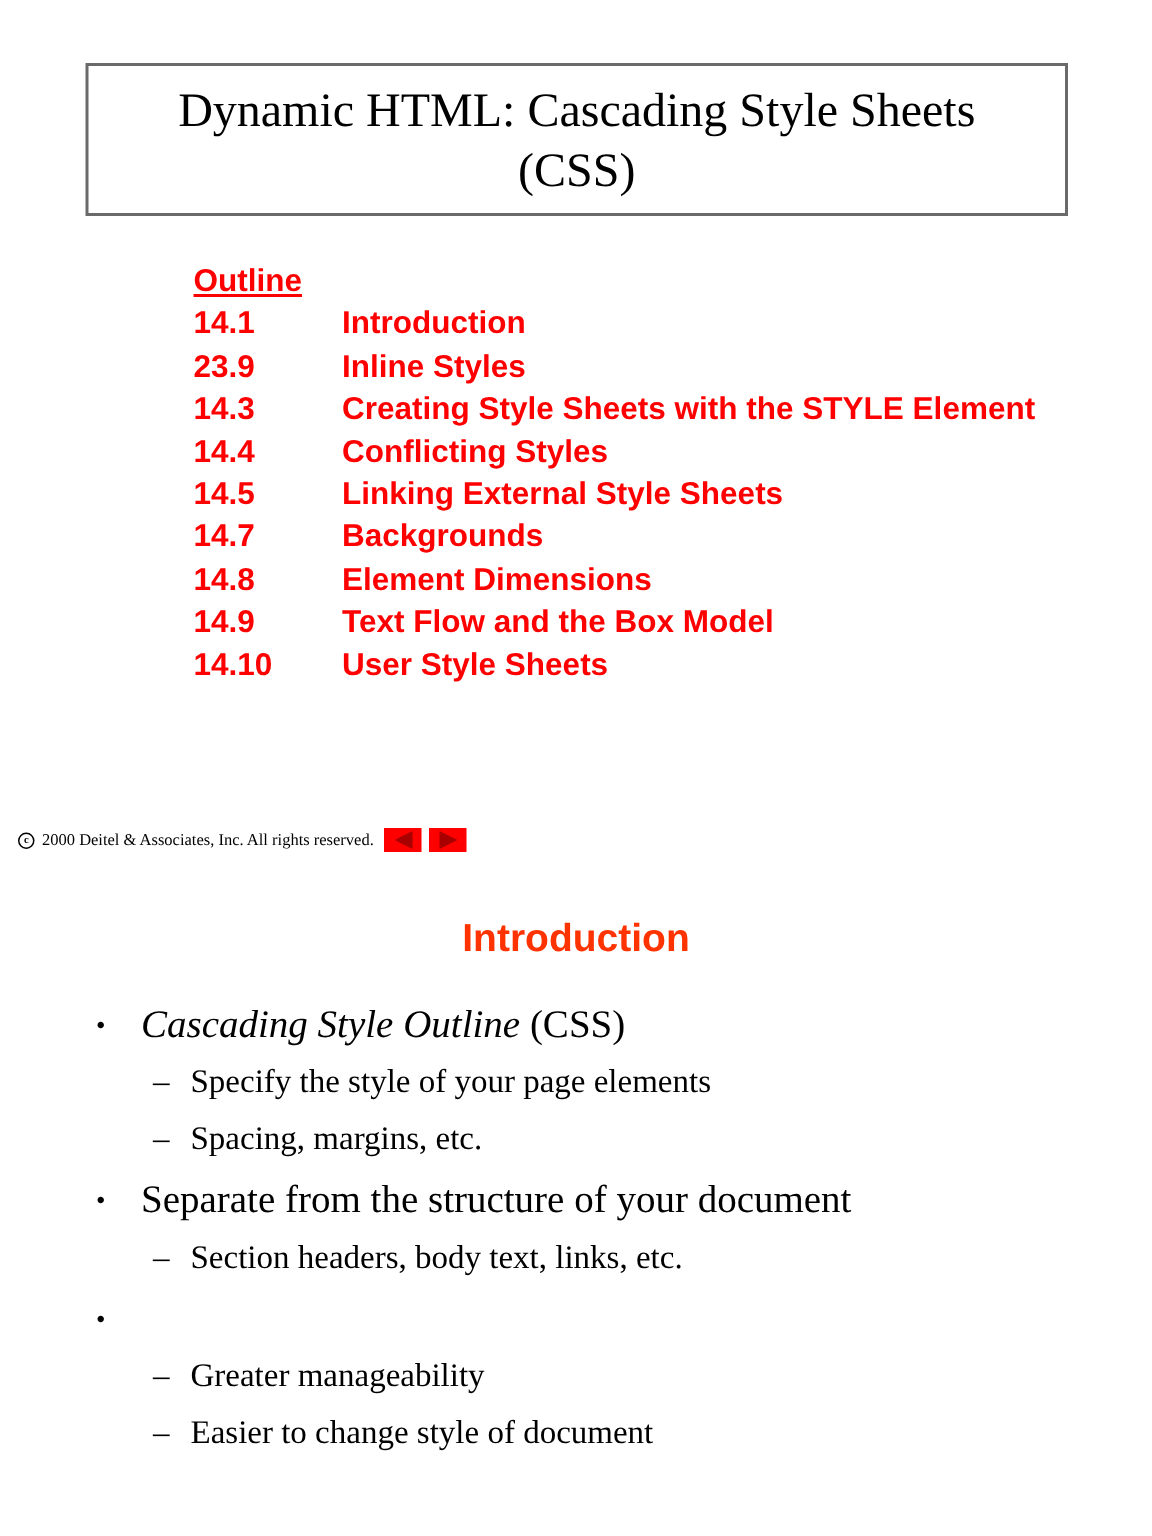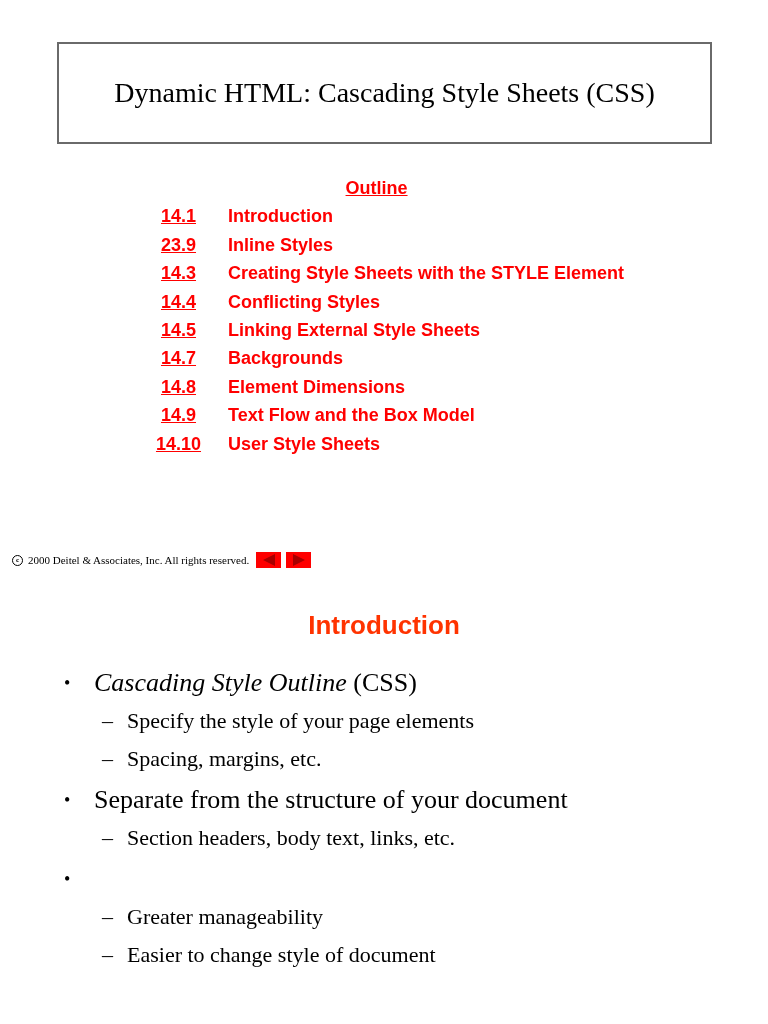--- a/index.html
+++ b/index.html
@@ -23,51 +23,49 @@
       height: 98px;
       border: 2px solid #6a6a6a;
       box-sizing: content-box;
       display: flex;
       align-items: center;
       justify-content: center;
       text-align: center;
     }
     .title-text {
       font-family: "Liberation Serif", serif;
-      font-size: 28px;
+      font-size: 32px;
       line-height: 40px;
       color: #000;
       margin: 0;
       font-weight: normal;
       width: 560px;
     }
     .outline {
       position: absolute;
       left: 129px;
       top: 176px;
       font-family: "Liberation Sans", sans-serif;
       font-weight: bold;
-      font-size: 18px;
+      font-size: 21px;
       color: #ff0000;
-      text-align: center;
     }
     .outline-heading {
       text-decoration: underline;
       display: block;
       height: 28.4px;
       line-height: 24px;
     }
     .outline-row {
       display: flex;
       height: 28.4px;
       line-height: 24px;
     }
     .outline-num {
       width: 99px;
-      text-decoration: underline;
     }
     .footer {
       position: absolute;
       left: 12px;
       top: 552px;
       display: flex;
       align-items: center;
       font-family: "Liberation Serif", serif;
       font-size: 11px;
       color: #000;

